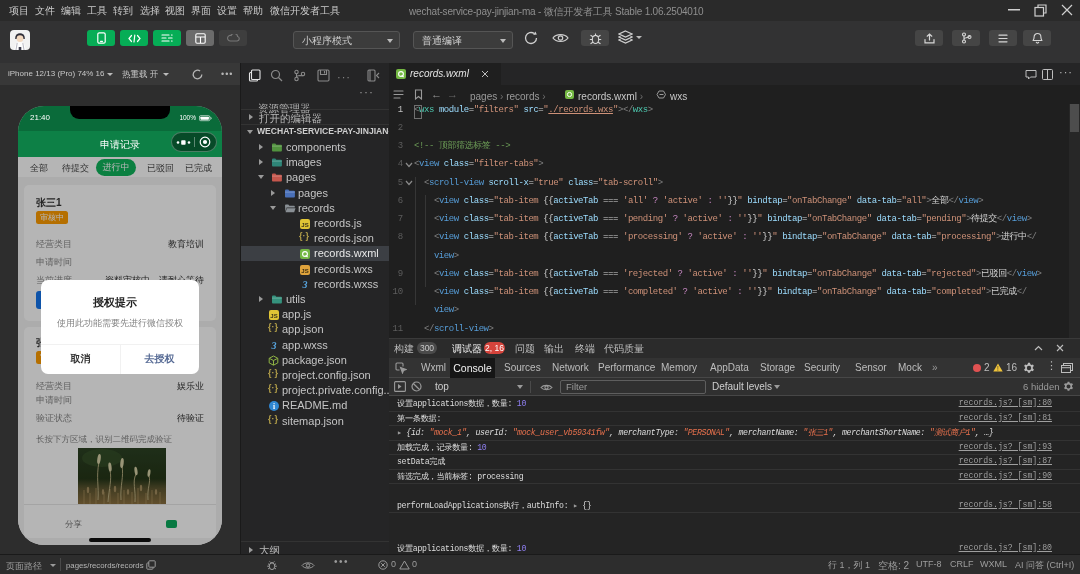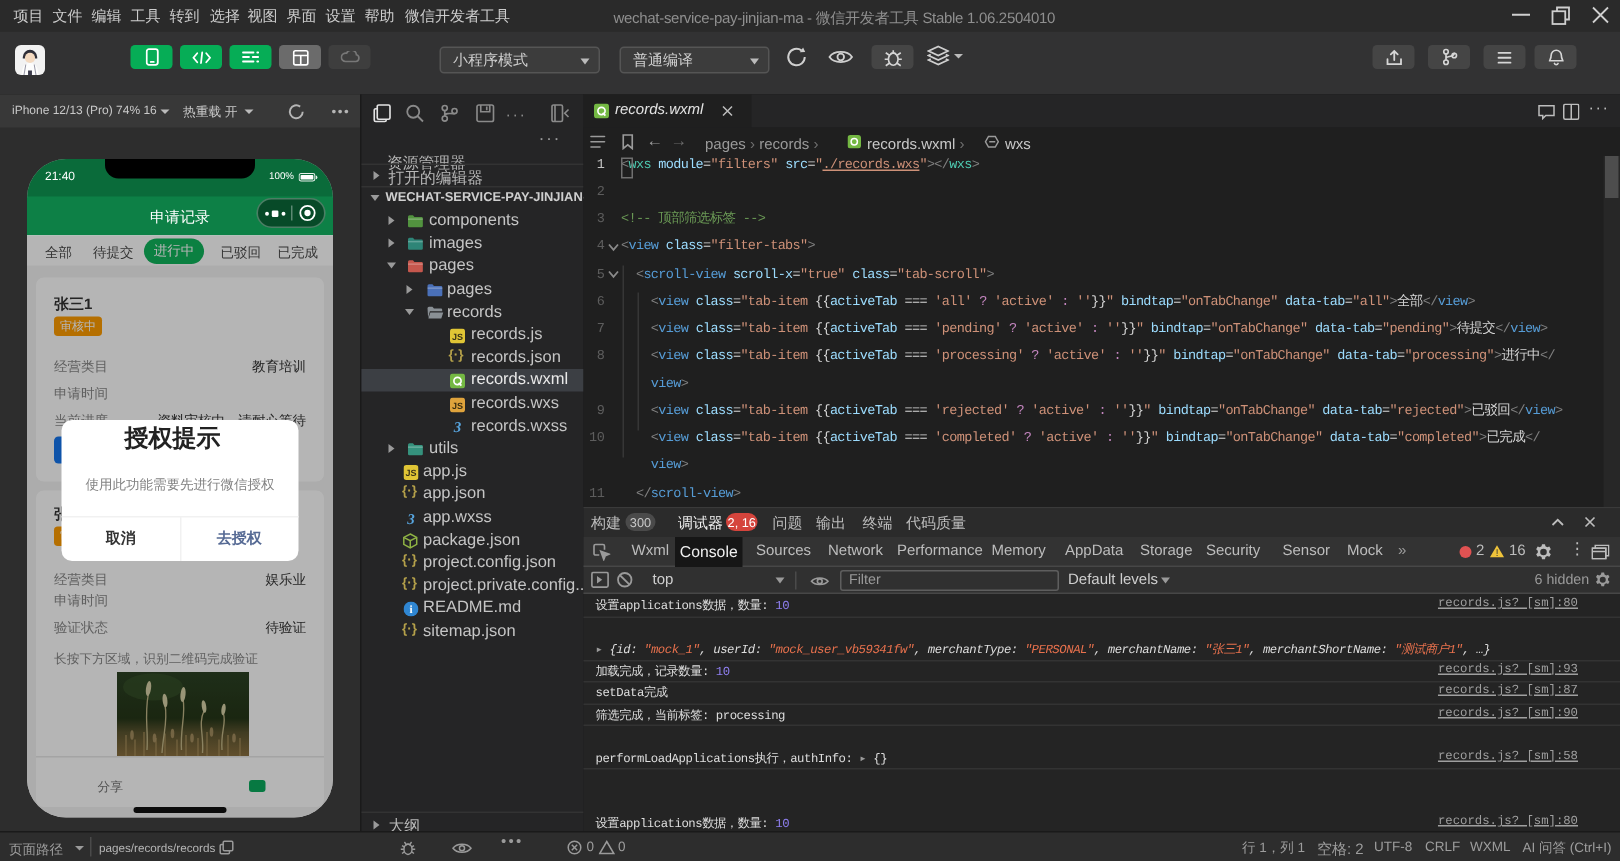--- a/index.html
+++ b/index.html
@@ -323,21 +323,21 @@
           <div style="position:absolute;left:41px;top:192px;font-size:8.5px;color:#777">分享</div>
           <div class="abs" style="left:142px;top:193px;width:11px;height:8px;background:#0bab5e;border-radius:2px"></div>
         </div>
 
         <div class="abs" style="left:71px;top:381px;width:62px;height:4px;background:#111;border-radius:2px"></div>
       </div>
 
       <div class="abs" style="left:0;top:51px;width:204px;height:388px;background:rgba(0,0,0,0.29)"></div>
 
       <div class="abs" style="left:23px;top:174px;width:158px;height:94px;background:#fff;border-radius:7px">
-        <div style="position:absolute;left:0;top:2px;width:148px;text-align:center;font-size:16px;color:#222;font-weight:bold">授权提示</div>
+        <div style="position:absolute;left:0;top:15px;width:148px;text-align:center;font-size:11px;color:#222;font-weight:bold">授权提示</div>
         <div style="position:absolute;left:0;top:37px;width:158px;text-align:center;font-size:9px;color:#828282">使用此功能需要先进行微信授权</div>
         <div class="abs" style="left:0;top:64px;width:158px;height:1px;background:#f1f1f1"></div>
         <div class="abs" style="left:79px;top:64px;width:1px;height:30px;background:#f1f1f1"></div>
         <div style="position:absolute;left:0;top:72px;width:79px;text-align:center;font-size:10px;color:#333;font-weight:bold">取消</div>
         <div style="position:absolute;left:79px;top:72px;width:79px;text-align:center;font-size:10px;color:#576b95;font-weight:bold">去授权</div>
       </div>
     </div>
   </div>
   <div id="explorer">
 
@@ -669,20 +669,24 @@
         <span class="abs" style="left:385px;top:7px;width:0;height:0;border-left:3.5px solid transparent;border-right:3.5px solid transparent;border-top:4px solid #9a9a9a"></span>
         <span class="abs" style="left:634px;top:3px;color:#9a9a9a;font-size:9.5px">6 hidden</span>
         <svg class="abs" style="left:674px;top:3px" width="11" height="11" fill="#9a9a9a">
             <path d="M5.5 3.5 a2 2 0 1 0 0 4 a2 2 0 0 0 0-4 Z M4.6 0.7 h1.8 l.3 1.3 1.1.6 1.3-.4.9 1.5 -1 .9 v1.3 l1 .9 -.9 1.5 -1.3-.4 -1.1.6 -.3 1.3 h-1.8 l-.3-1.3 -1.1-.6 -1.3.4 -.9-1.5 1-.9 v-1.3 l-1-.9 .9-1.5 1.3.4 1.1-.6 Z" fill-rule="evenodd"></path>
           </svg>
       </div>
 
       <div class="crow" style="top:57.0px">
           <span class="ct">设置applications数据，数量: <b class="n">10</b></span>
           <span class="clink">records.js? [sm]:80</span>
+        </div>
+      <div class="crow" style="top:71.5px">
+          <span class="ct">第一条数据:</span>
+          <span class="clink">records.js? [sm]:81</span>
         </div>
       <div class="crow" style="top:86.0px">
           <span class="ct"><span class="tri">▸</span> <i>{id: <span class="v">"mock_1"</span>, userId: <span class="v">"mock_user_vb59341fw"</span>, merchantType: <span class="v">"PERSONAL"</span>, merchantName: <span class="v">"张三1"</span>, merchantShortName: <span class="v">"测试商户1"</span>, …}</i></span>
         </div>
       <div class="crow" style="top:100.5px">
           <span class="ct">加载完成，记录数量: <b class="n">10</b></span>
           <span class="clink">records.js? [sm]:93</span>
         </div>
       <div class="crow" style="top:115.0px">
           <span class="ct">setData完成</span>

